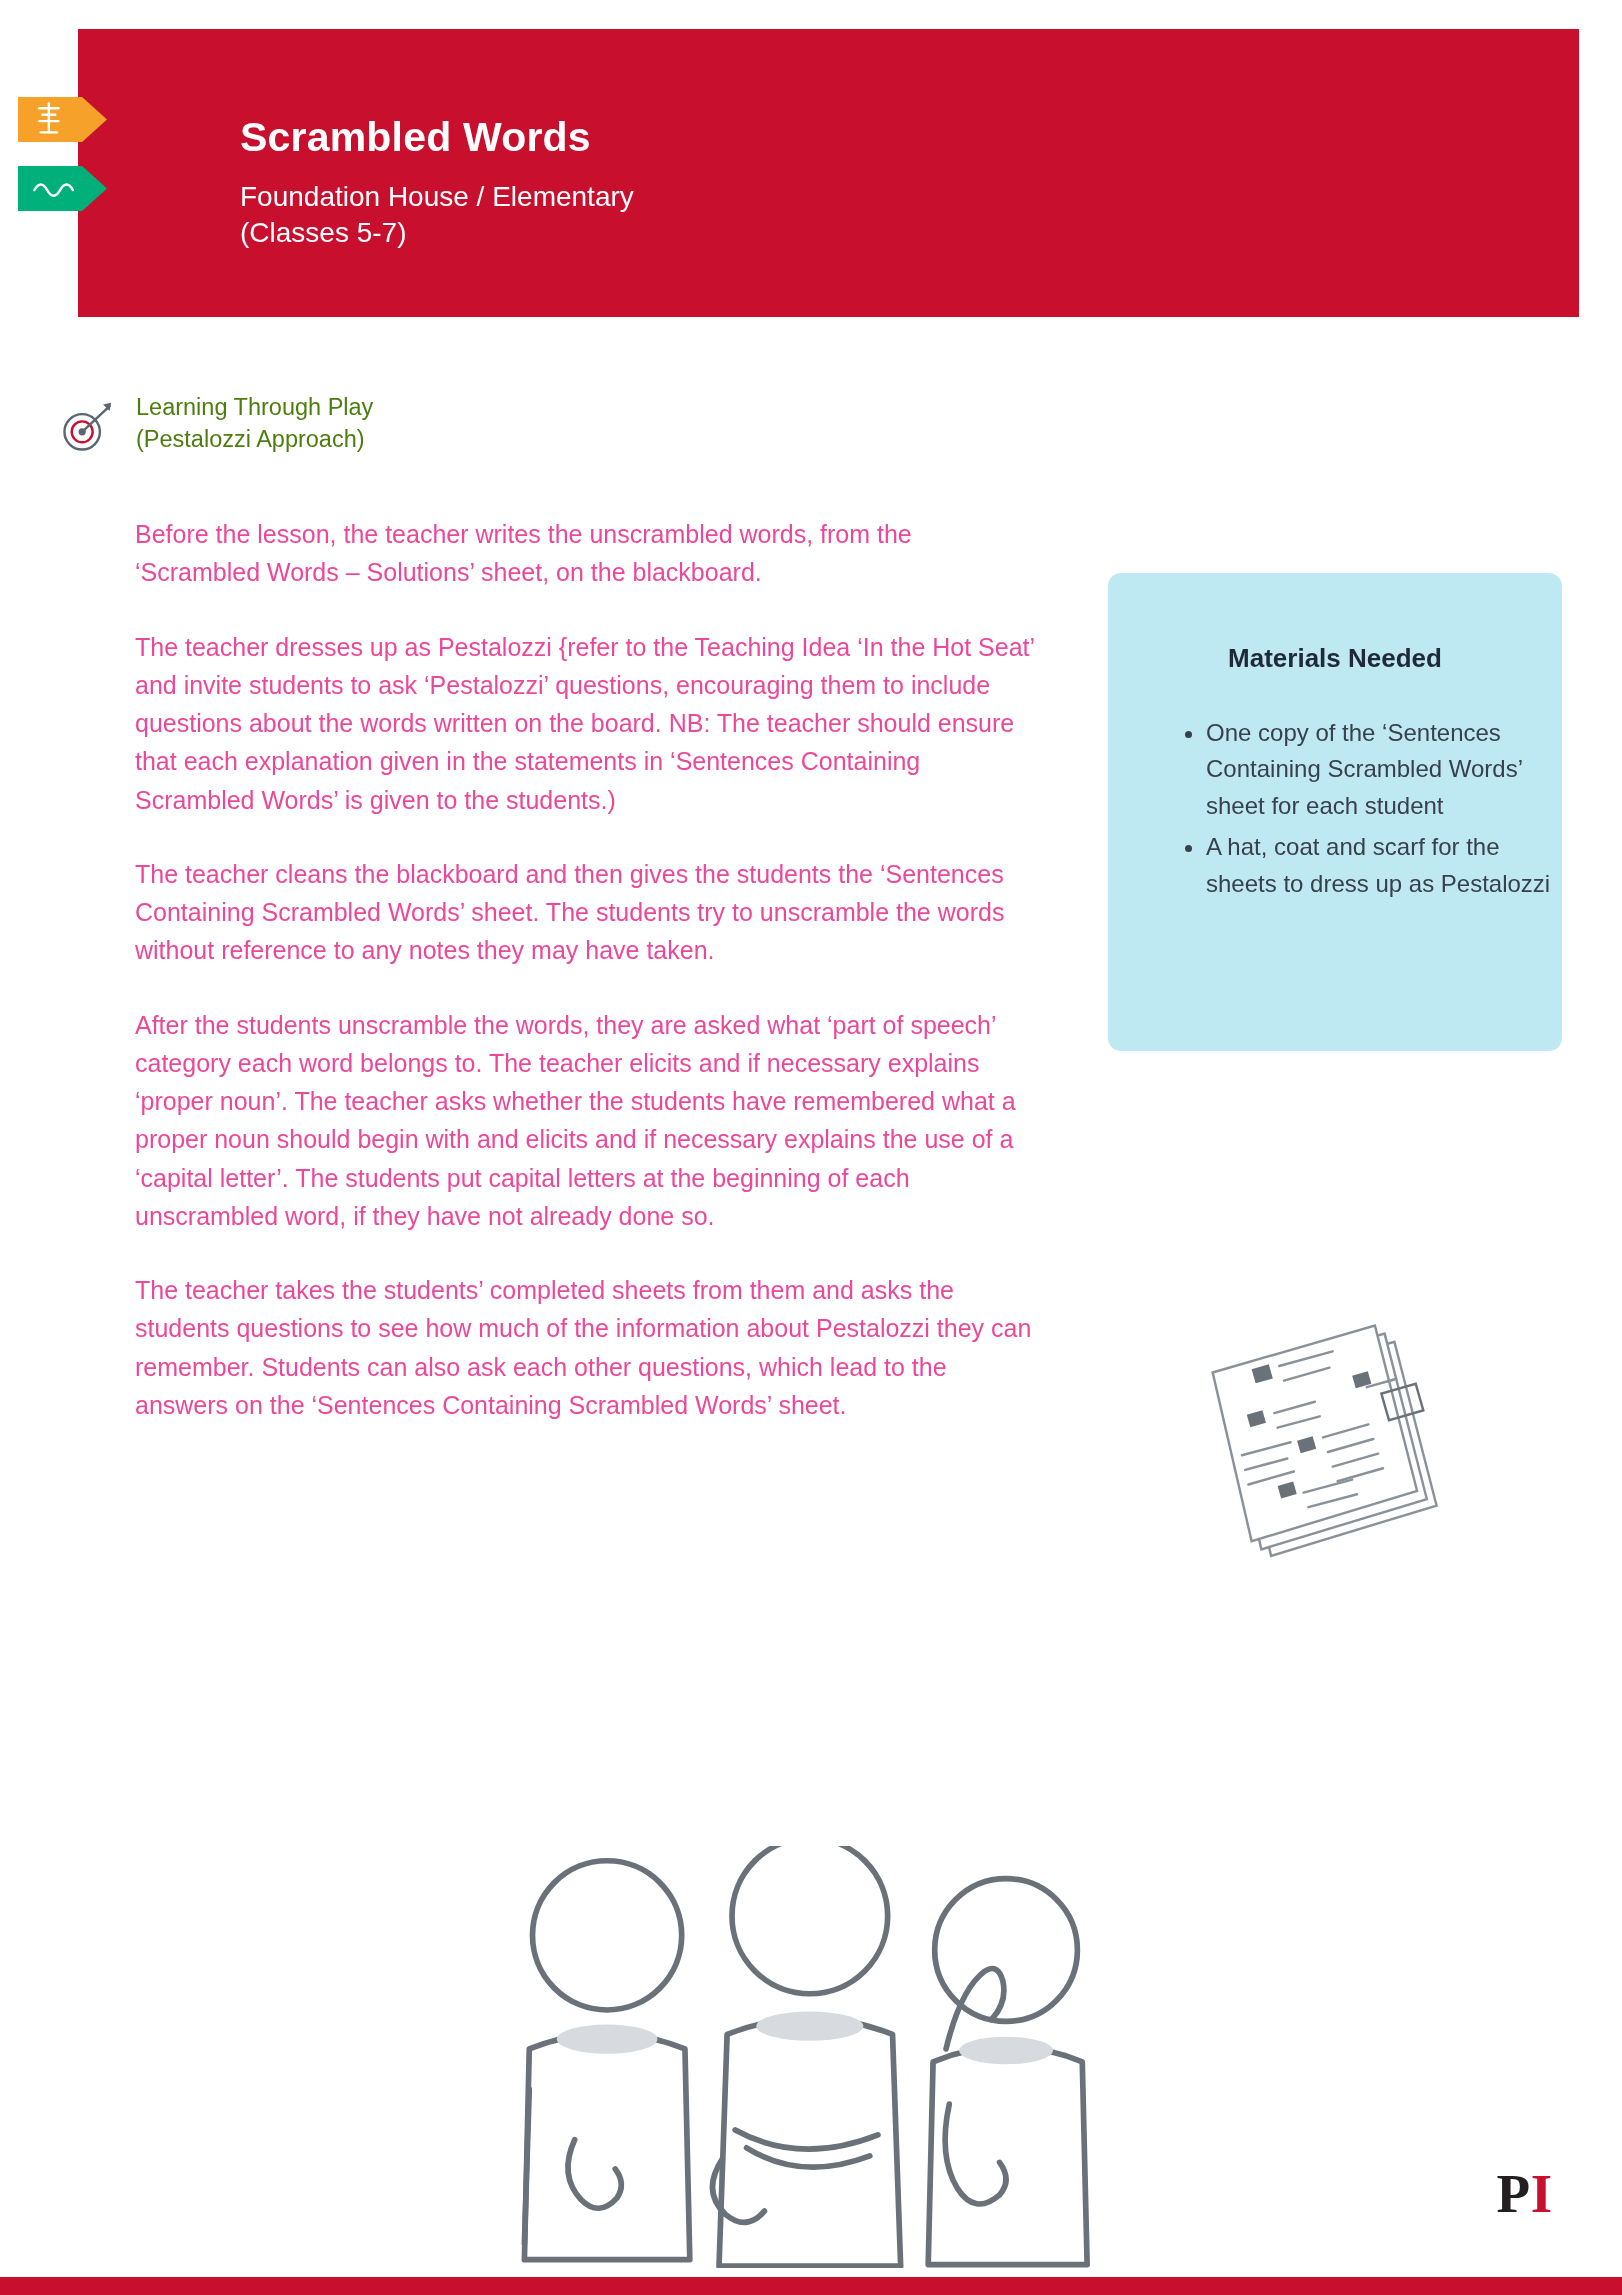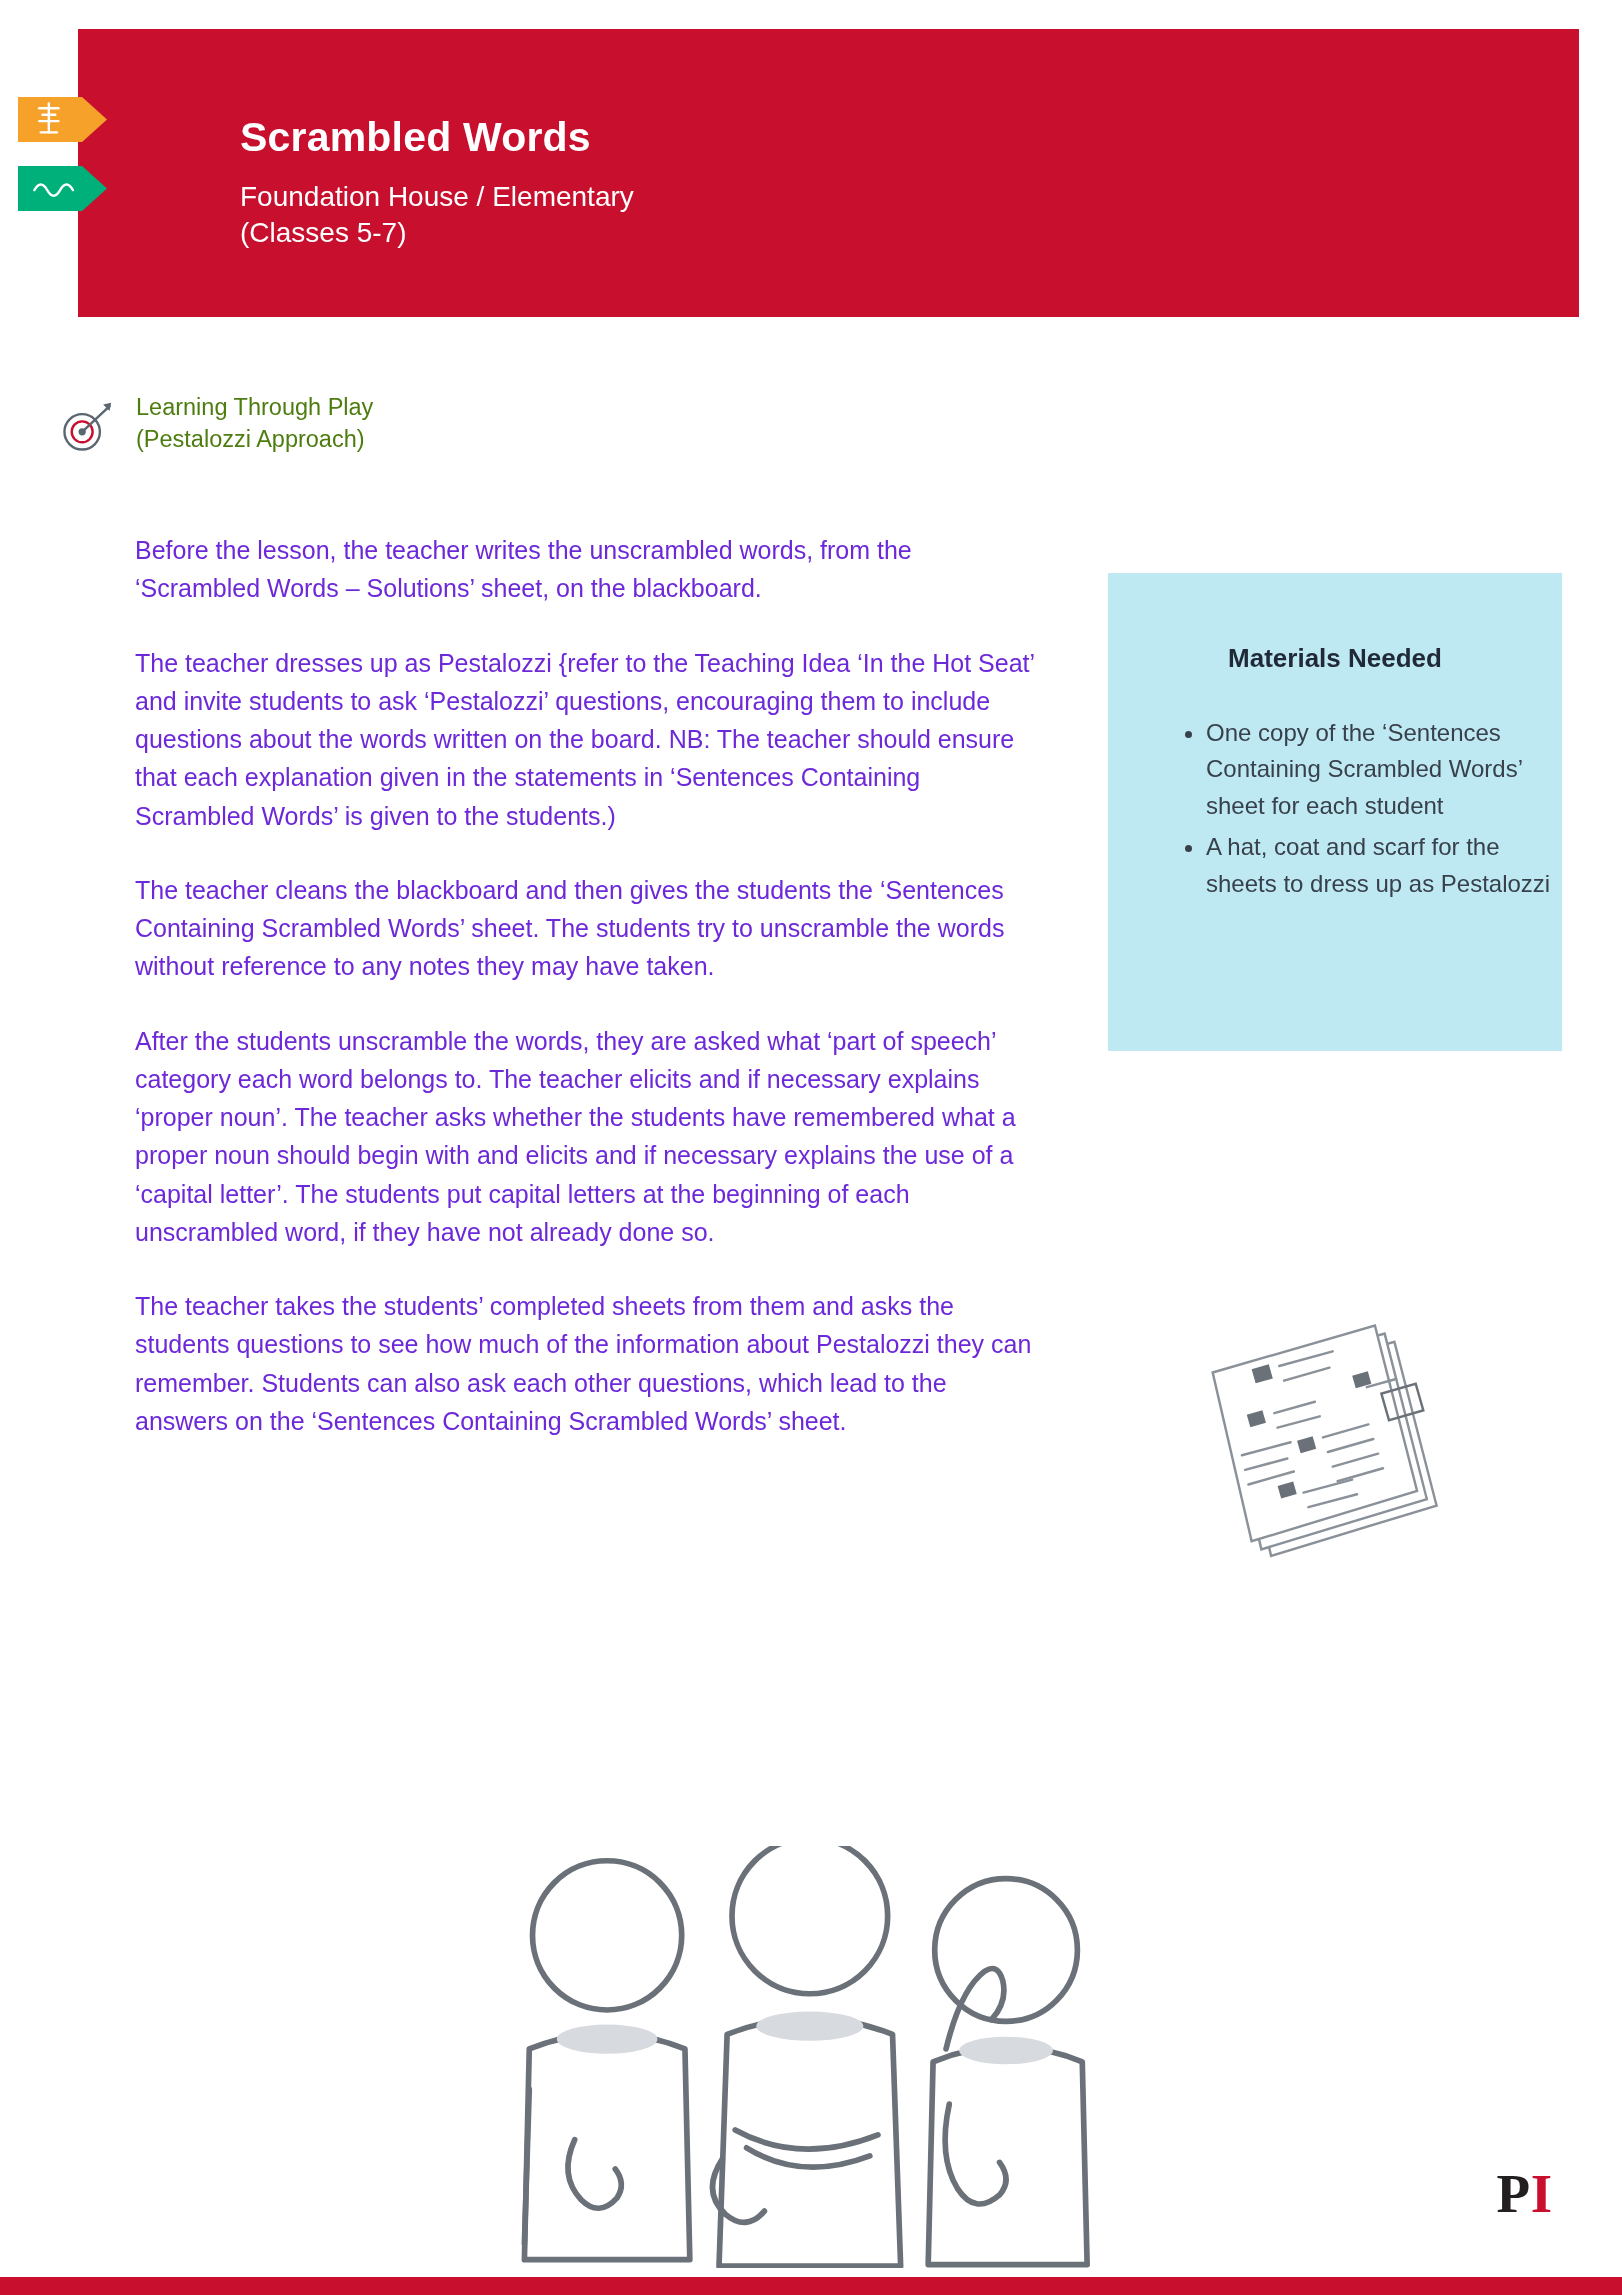--- a/index.html
+++ b/index.html
@@ -90,35 +90,36 @@
   }
 
   
   .body-col {
     position: absolute;
     left: 135px;
     top: 515px;
     width: 901px;
   }
   .para {
-    color: #6d28d9;
+    color: #ec4899;
     font-size: 25px;
     line-height: 1.53;
-    margin: 16px 0 36px 0;
+    margin: 0 0 36px 0;
   }
   .para:last-child { margin-bottom: 0; }
 
   
   .materials-box {
     position: absolute;
     left: 1108px;
     top: 573px;
     width: 454px;
     height: 478px;
     background: #bfe9f2;
+    border-radius: 13px;
   }
   .materials-title {
     position: absolute;
     left: 0;
     top: 70px;
     width: 454px;
     text-align: center;
     color: #1f2937;
     font-size: 26px;
     font-weight: bold;

